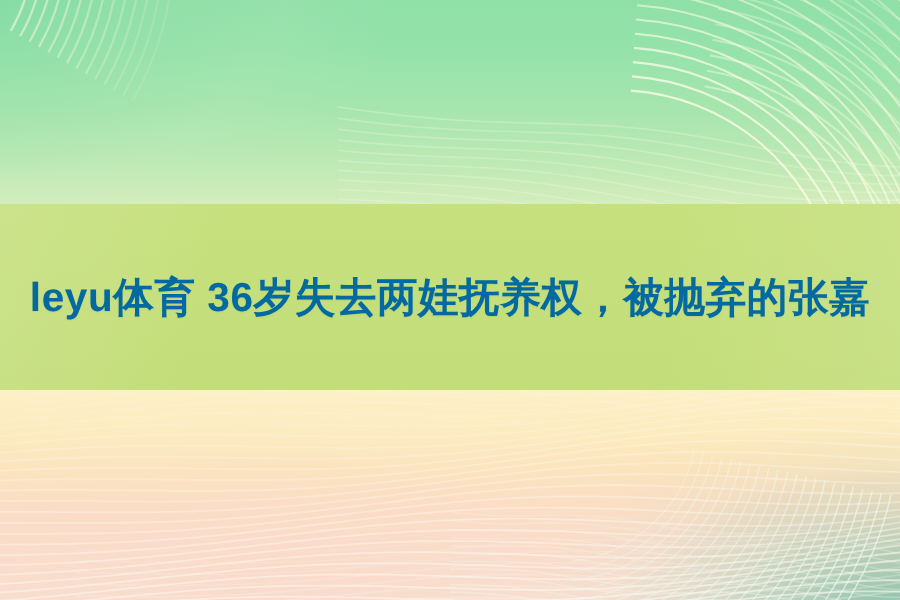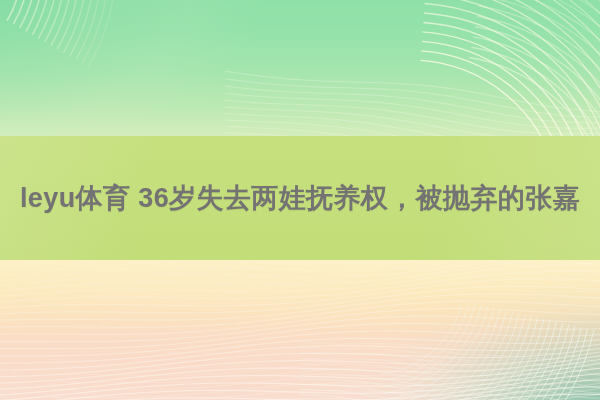--- a/index.html
+++ b/index.html
@@ -99,21 +99,21 @@
     left: 0;
     top: 136px;
     width: 600px;
     height: 124px;
     display: flex;
     flex-direction: column;
     align-items: center;
     justify-content: center;
     gap: 4px;
     text-align: center;
-    color: #737373;
+    color: #0369a1;
     font-size: 27px;
     font-weight: bold;
     letter-spacing: 0.4px;
     line-height: 40px;
     text-shadow: 0 1px 1px rgba(140,170,80,0.22);
     white-space: nowrap;
   }
   #headline .line { display: block; }
 </style>
 </head>

